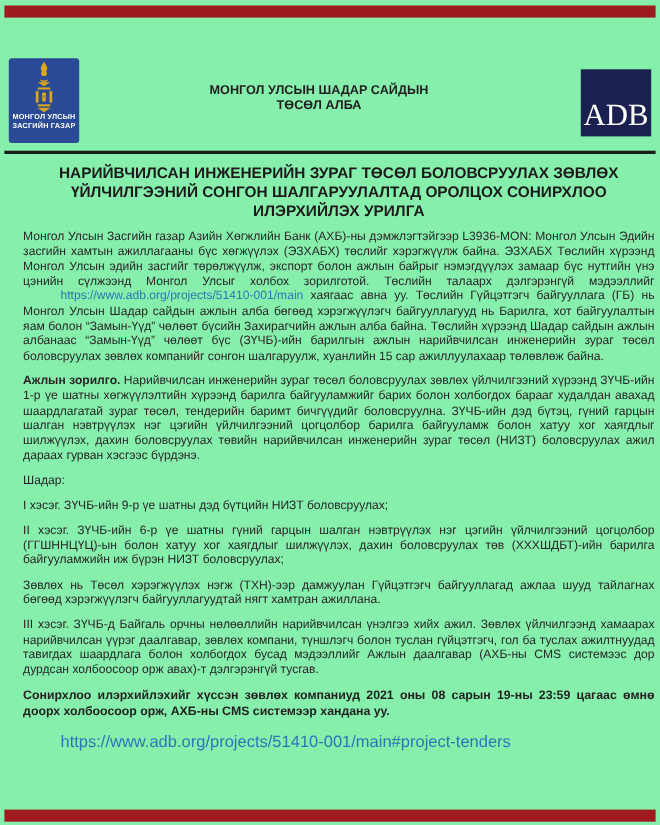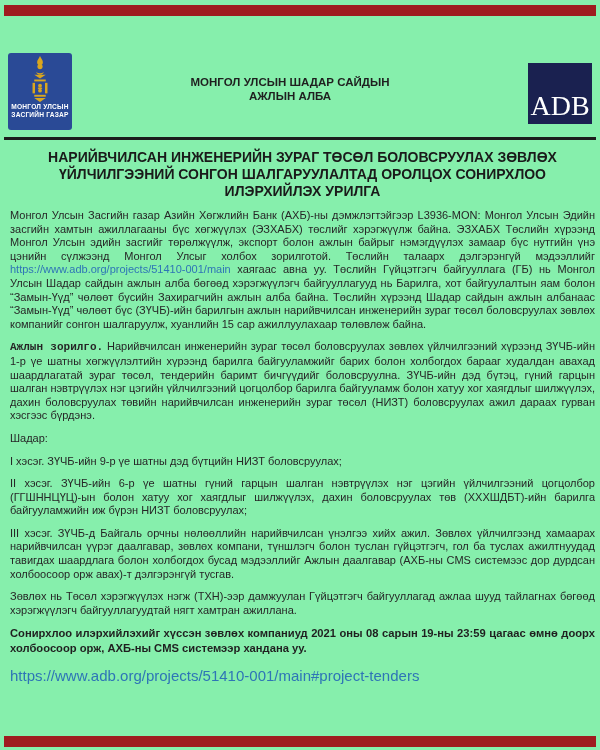--- a/index.html
+++ b/index.html
@@ -20,28 +20,28 @@
   }
   .gov-logo-text { margin-top:1px; color:#ffffff; font-weight:bold; font-size:6.6px; line-height:8px; text-align:center; letter-spacing:0.2px; }
   .office-name { flex:1; text-align:center; padding-top:22px; font-weight:bold; font-size:11.5px; line-height:14px; color:#1f1f1f; }
   .adb-logo {
     width:64px; height:61px; margin-top:10px; background:#1a2150; color:#ffffff;
     font-family:"Liberation Serif", serif; font-size:28px; line-height:1;
     display:flex; align-items:flex-end; justify-content:center; padding-bottom:4px; box-sizing:border-box;margin-left:20px;
   }
   .rule { position:absolute; top:137px; left:4px; right:4px; height:3px; background:#1c1c1c; }
 
-  .content { position:absolute; top:149px; left:10px; right:5px; }
+  .content { position:absolute; top:149px; left:21px; right:5px; }
   .doc-title {
     font-size:14px; font-weight:bold; text-align:center; line-height:17px;
     margin:0 auto 9px auto; max-width:570px; color:#1a1a1a;
   }
   p.body { font-size:11px; line-height:13.6px; text-align:justify; margin:0 0 9px 0; }
-  .lead { font-weight:bold;font-family:Liberation Mono, monospace; }
-  .link { color:#2e75b6; text-decoration:none; cursor:pointer; }
+  .lead { font-weight:bold; }
+  .link { color:#2e75b6; text-decoration:none; cursor:pointer;margin-left:34px; }
   .link-row { font-size:15px; line-height:13.6px; margin:0 0 11px 0; }
   .underlined { text-decoration:underline; }
   .bold-note { font-weight:bold; font-size:11.2px; line-height:15px; text-align:justify; margin:2px 0 13px 0; color:#1f1f1f; }
 </style>
 </head>
 <body>
 
 <div class="page">
 
   <div class="accent-bar top"></div>
@@ -65,21 +65,21 @@
         </g>
       </svg>
       <div class="gov-logo-text">
         <div>МОНГОЛ УЛСЫН</div>
         <div>ЗАСГИЙН ГАЗАР</div>
       </div>
     </div>
 
     <div class="office-name">
       <div>МОНГОЛ УЛСЫН ШАДАР САЙДЫН</div>
-      <div>АЖЛЫН АЛБА</div>
+      <div>ТӨСӨЛ АЛБА</div>
     </div>
 
     <div class="adb-logo">
       <span>ADB</span>
     </div>
   </div>
 
   <div class="rule"></div>
 
   <div class="content">
@@ -89,23 +89,23 @@
     <p class="body"><span>Монгол Улсын Засгийн газар Азийн Хөгжлийн Банк (АХБ)-ны дэмжлэгтэйгээр L3936-MON: Монгол Улсын Эдийн засгийн хамтын ажиллагааны бүс хөгжүүлэх (ЭЗХАБХ) төслийг хэрэгжүүлж байна. ЭЗХАБХ Төслийн хүрээнд Монгол Улсын эдийн засгийг төрөлжүүлж, экспорт болон ажлын байрыг нэмэгдүүлэх замаар бүс нутгийн үнэ цэнийн сүлжээнд Монгол Улсыг холбох зорилготой. Төслийн талаарх дэлгэрэнгүй мэдээллийг </span><a class="link">https://www.adb.org/projects/51410-001/main</a><span> хаягаас авна уу. Төслийн Гүйцэтгэгч байгууллага (ГБ) нь Монгол Улсын Шадар сайдын ажлын алба бөгөөд хэрэгжүүлэгч байгууллагууд нь Барилга, хот байгуулалтын яам болон “Замын-Үүд” чөлөөт бүсийн Захирагчийн ажлын алба байна. Төслийн хүрээнд Шадар сайдын ажлын албанаас “Замын-Үүд” чөлөөт бүс (ЗҮЧБ)-ийн барилгын ажлын нарийвчилсан инженерийн зураг төсөл боловсруулах зөвлөх компанийг сонгон шалгаруулж, хуанлийн 15 сар ажиллуулахаар төлөвлөж байна.</span></p>
 
     <p class="body"><span class="lead">Ажлын зорилго.</span><span> Нарийвчилсан инженерийн зураг төсөл боловсруулах зөвлөх үйлчилгээний хүрээнд ЗҮЧБ-ийн 1-р үе шатны хөгжүүлэлтийн хүрээнд барилга байгууламжийг барих болон холбогдох барааг худалдан авахад шаардлагатай зураг төсөл, тендерийн баримт бичгүүдийг боловсруулна. ЗҮЧБ-ийн дэд бүтэц, гүний гарцын шалган нэвтрүүлэх нэг цэгийн үйлчилгээний цогцолбор барилга байгууламж болон хатуу хог хаягдлыг шилжүүлэх, дахин боловсруулах төвийн нарийвчилсан инженерийн зураг төсөл (НИЗТ) боловсруулах ажил дараах гурван хэсгээс бүрдэнэ.</span></p>
 
     <p class="body">Шадар:</p>
 
     <p class="body">I хэсэг. ЗҮЧБ-ийн 9-р үе шатны дэд бүтцийн НИЗТ боловсруулах;</p>
 
     <p class="body">II хэсэг. ЗҮЧБ-ийн 6-р үе шатны гүний гарцын шалган нэвтрүүлэх нэг цэгийн үйлчилгээний цогцолбор (ГГШННЦҮЦ)-ын болон хатуу хог хаягдлыг шилжүүлэх, дахин боловсруулах төв (ХХХШДБТ)-ийн барилга байгууламжийн иж бүрэн НИЗТ боловсруулах;</p>
 
+    <p class="body">Зөвлөх нь Төсөл хэрэгжүүлэх нэгж (ТХН)-ээр дамжуулан Гүйцэтгэгч байгууллагад ажлаа шууд тайлагнах бөгөөд хэрэгжүүлэгч байгууллагуудтай нягт хамтран ажиллана.</p>
+
     <p class="body">III хэсэг. ЗҮЧБ-д Байгаль орчны нөлөөллийн нарийвчилсан үнэлгээ хийх ажил. Зөвлөх үйлчилгээнд хамаарах нарийвчилсан үүрэг даалгавар, зөвлөх компани, түншлэгч болон туслан гүйцэтгэгч, гол ба туслах ажилтнуудад тавигдах шаардлага болон холбогдох бусад мэдээллийг Ажлын даалгавар (АХБ-ны CMS системээс дор дурдсан холбоосоор орж авах)-т дэлгэрэнгүй тусгав.</p>
-
-    <p class="body">Зөвлөх нь Төсөл хэрэгжүүлэх нэгж (ТХН)-ээр дамжуулан Гүйцэтгэгч байгууллагад ажлаа шууд тайлагнах бөгөөд хэрэгжүүлэгч байгууллагуудтай нягт хамтран ажиллана.</p>
 
     <p class="bold-note">Сонирхлоо илэрхийлэхийг хүссэн зөвлөх компаниуд 2021 оны 08 сарын 19-ны 23:59 цагаас өмнө доорх холбоосоор орж, АХБ-ны CMS системээр хандана уу.</p>
 
     <p class="link-row"><a class="link">https://www.adb.org/projects/51410-001/main#project-tenders</a></p>
 
 
   </div>
 
   <div class="accent-bar bottom"></div>
 

